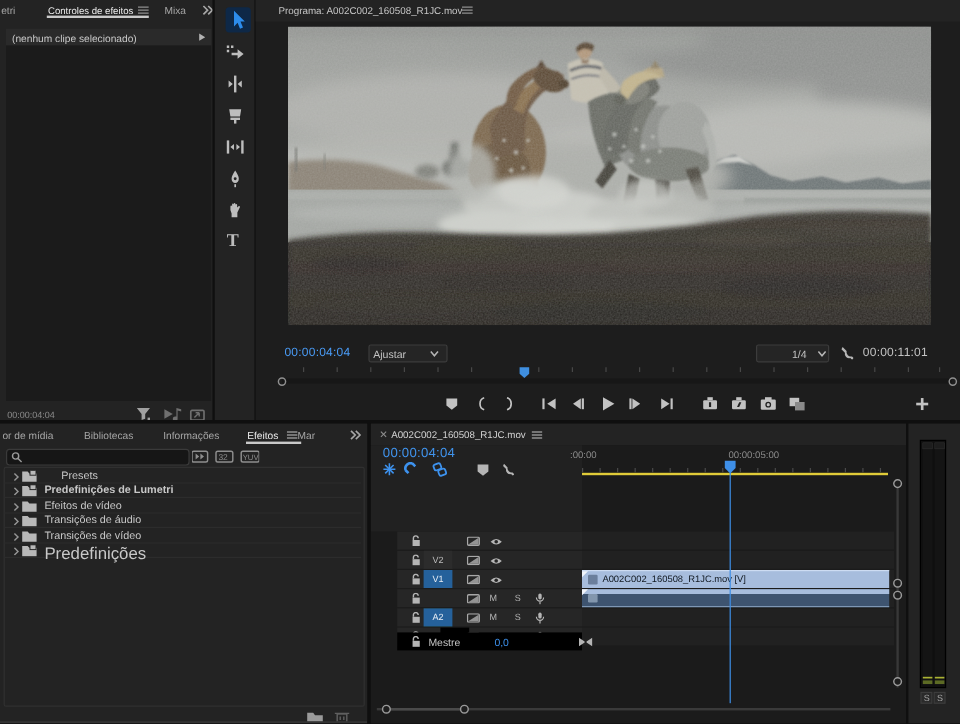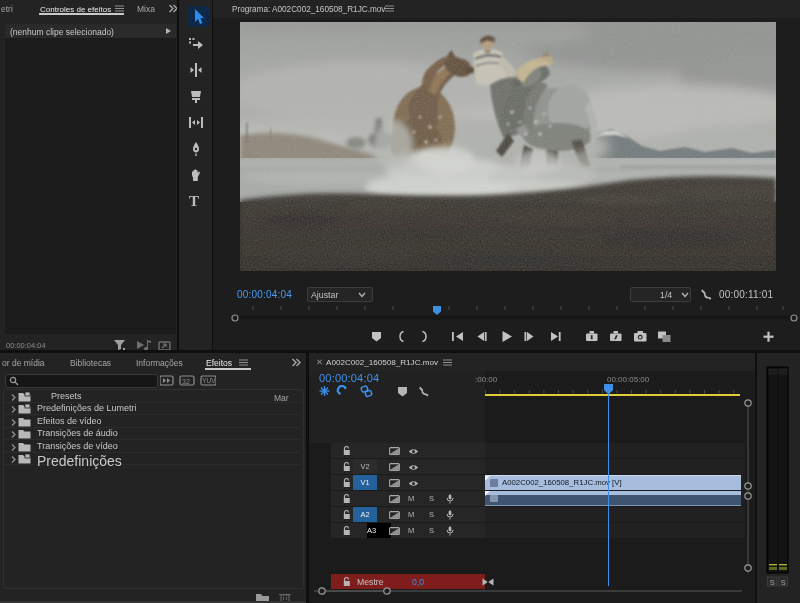--- a/index.html
+++ b/index.html
@@ -330,21 +330,21 @@
 
 <div class="panel" id="fxpanel" style="left:0;top:353px;width:306px;height:250px;overflow:hidden;">
   <div class="abs tabtxt" style="left:2px;top:5px;">or de mídia</div>
   <div class="abs tabtxt" style="left:70px;top:5px;">Bibliotecas</div>
   <div class="abs tabtxt" style="left:136px;top:5px;">Informações</div>
   <div class="abs tabon" style="left:206px;top:5px;">Efeitos</div>
   <div class="abs" style="left:205px;top:15px;width:46px;height:2px;background:#c9c9c9;"></div>
   <svg class="abs" style="left:239px;top:6px;" width="9" height="7" viewBox="0 0 9 7">
       <path d="M0,1 h9 M0,3.5 h9 M0,6 h9" stroke="#909090" stroke-width="1.1"></path>
     </svg>
-  <div class="abs tabtxt" style="left:274px;top:5px;margin-top:35px;">Mar</div>
+  <div class="abs tabtxt" style="left:248px;top:5px;">Mar</div>
   <svg class="abs" style="left:291px;top:5px;" width="11" height="9" viewBox="0 0 11 9">
       <path d="M1.5,1 L5,4.5 L1.5,8 M5.5,1 L9,4.5 L5.5,8" stroke="#a6a6a6" stroke-width="1.4" fill="none"></path>
     </svg>
 
   <div class="abs" style="left:5px;top:21px;width:151px;height:12px;background:#161616;border:1px solid #3a3a3a;border-radius:3px;"></div>
   <svg class="abs" style="left:9px;top:23px;" width="10" height="10" viewBox="0 0 10 10">
       <circle cx="4" cy="4" r="2.6" fill="none" stroke="#9a9a9a" stroke-width="1.2"></circle>
       <line x1="6" y1="6" x2="9" y2="9" stroke="#9a9a9a" stroke-width="1.2"></line>
     </svg>
   <svg class="abs" style="left:160px;top:22px;" width="56" height="12" viewBox="0 0 56 12">
@@ -364,21 +364,21 @@
 <div style="position:relative;height:11.5px;border-bottom:1px solid #2c2c2c;">
   <svg class="abs" style="left:7px;top:3.5px;" width="5" height="7" viewBox="0 0 5 7">
           <path d="M1,0.5 L4,3.5 L1,6.5" stroke="#959595" stroke-width="1.2" fill="none"></path>
         </svg>
   <svg class="abs" style="left:14px;top:1.5px;" width="13" height="10" viewBox="0 0 13 10">
           <path d="M0.5,1 L5,1 L6.5,2.5 L12.5,2.5 L12.5,9.5 L0.5,9.5 Z" fill="#b8b8b8"></path>
           <rect x="7" y="0" width="5" height="4" fill="#b8b8b8" stroke="#232323" stroke-width="0.8"></rect>
         </svg>
   <div class="abs" style="left:33px;top:0.5px;font-size:9px;color:#c8c8c8;padding-left:14px;">Presets</div>
 </div>
-<div style="position:relative;height:11.5px;border-bottom:1px solid #2c2c2c;">
+<div style="position:relative;height:11.5px;border-bottom:1px solid #2c2c2c;font-weight:bold;">
   <svg class="abs" style="left:7px;top:3.5px;" width="5" height="7" viewBox="0 0 5 7">
           <path d="M1,0.5 L4,3.5 L1,6.5" stroke="#959595" stroke-width="1.2" fill="none"></path>
         </svg>
   <svg class="abs" style="left:14px;top:1.5px;" width="13" height="10" viewBox="0 0 13 10">
           <path d="M0.5,1 L5,1 L6.5,2.5 L12.5,2.5 L12.5,9.5 L0.5,9.5 Z" fill="#b8b8b8"></path>
           <rect x="7" y="0" width="5" height="4" fill="#b8b8b8" stroke="#232323" stroke-width="0.8"></rect>
         </svg>
   <div class="abs" style="left:33px;top:0.5px;font-size:9px;color:#c8c8c8;">Predefinições de Lumetri</div>
 </div>
 <div style="position:relative;height:11.5px;border-bottom:1px solid #2c2c2c;">
@@ -580,21 +580,21 @@
         <path d="M1.2,6.8 L9.8,1.2 L9.8,6.8 Z" fill="#a8a8a8" opacity="0.85"></path>
       </svg>
       <div class="abs" style="left:77px;top:0;width:12px;height:15px;font-size:7.5px;color:#b5b5b5;line-height:15px;">M</div>
       <div class="abs" style="left:98px;top:0;width:12px;height:15px;font-size:7.5px;color:#b5b5b5;line-height:15px;">S</div>
       <svg class="abs" style="left:115px;top:2.5px;" width="8" height="10" viewBox="0 0 8 10">
         <rect x="2.6" y="0.5" width="2.8" height="5" rx="1.4" fill="#b5b5b5"></rect>
         <path d="M1,4 a3,3 0 0 0 6,0" fill="none" stroke="#b5b5b5" stroke-width="1"></path>
         <line x1="4" y1="7.5" x2="4" y2="9.5" stroke="#b5b5b5" stroke-width="1"></line>
       </svg>
     </div>
-<div class="abs" style="left:22px;top:174px;width:154px;height:15px;background:#7f1d1d;margin-top:47px;">
+<div class="abs" style="left:22px;top:174px;width:154px;height:15px;background:#000000;">
   <svg class="abs" style="left:12px;top:3px;" width="9" height="10" viewBox="0 0 9 10">
         <path d="M1.5,4 L1.5,2.5 A2,2 0 0 1 5.5,2.5" fill="none" stroke="#b5b5b5" stroke-width="1.2"></path>
         <rect x="0.8" y="4" width="6" height="5" fill="#b5b5b5"></rect>
       </svg>
   <div class="abs" style="left:26px;top:3px;font-size:8.7px;color:#c4c4c4;">Mestre</div>
   <div class="abs" style="left:81px;top:3px;font-size:8.7px;color:#3d92ee;">0,0</div>
   <svg class="abs" style="left:151px;top:4px;" width="12" height="8" viewBox="0 0 12 8">
         <path d="M0.5,0.5 L5.2,3.5 L5.2,4.5 L0.5,7.5 Z M11.5,0.5 L6.8,3.5 L6.8,4.5 L11.5,7.5 Z" fill="#b5b5b5"></path>
       </svg>
 </div>

